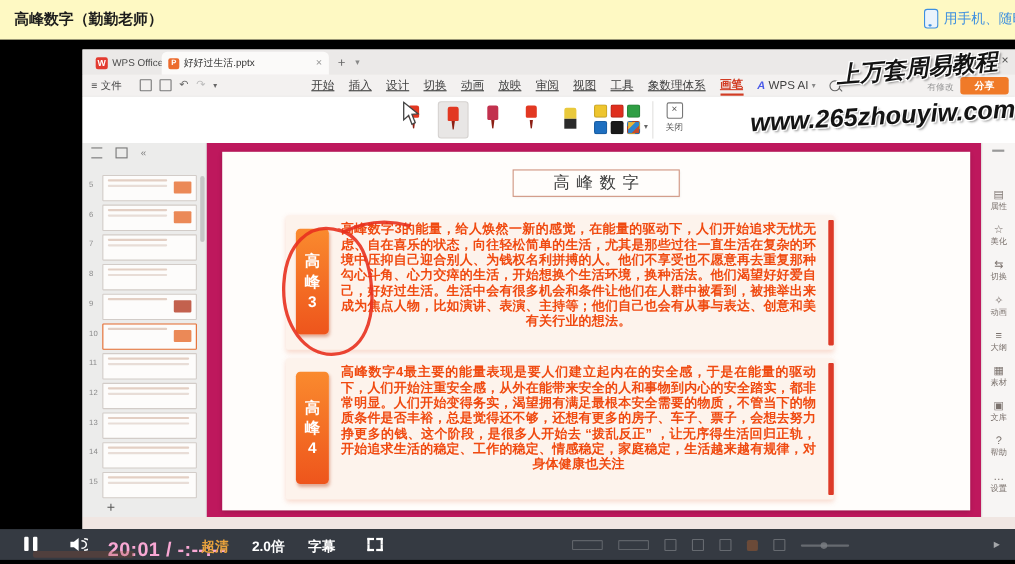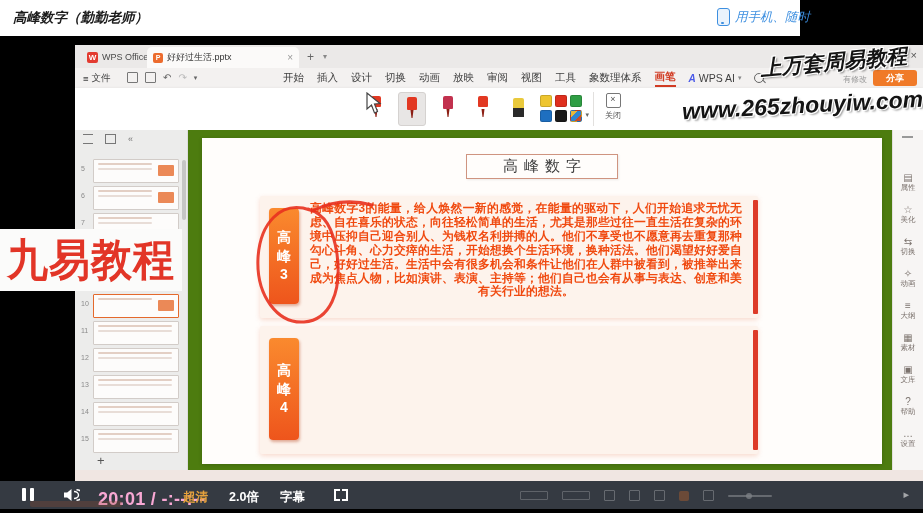--- a/index.html
+++ b/index.html
@@ -1,18 +1,18 @@
 <!DOCTYPE html>
 <html><head>
 <meta charset="utf-8">
 <style>
   html,body{margin:0;padding:0;background:#222;font-family:"Liberation Sans","DejaVu Sans",sans-serif;}
   .stage{position:relative;width:923px;height:513px;overflow:hidden;background:#000;}
   
-  .topbar{position:absolute;left:0;top:0;width:800px;height:36px;background:#ffffff;z-index:5;font-style:italic;}
+  .topbar{position:absolute;left:0;top:0;width:923px;height:36px;background:#fef9c3;z-index:5;}
   .topbar .title{position:absolute;left:13px;top:9px;font-size:13.5px;font-weight:700;color:#1c1c1c;}
   .mobile-hint{position:absolute;right:-10px;top:8px;display:flex;align-items:center;gap:5px;color:#3d8fe0;font-size:12.5px;white-space:nowrap;}
   .phone-ic{width:11px;height:16px;border:1.6px solid #3d8fe0;border-radius:3px;position:relative;background:#eaf3fc;}
   .phone-ic::after{content:"";position:absolute;left:3px;bottom:1px;width:3px;height:1.6px;background:#3d8fe0;border-radius:1px;}
   
   .video{position:absolute;left:0;top:36px;width:923px;height:477px;background:#000;}
   
   .wps{position:absolute;left:75px;top:45px;width:848px;height:436px;background:#f3f1f0;z-index:1;}
   .wtitle{position:absolute;left:0;top:0;width:100%;height:23px;background:#ebe9e8;}
   .home-tab{position:absolute;left:6px;top:3px;height:18px;display:flex;align-items:center;gap:4px;padding:0 6px;font-size:9px;color:#4a4a4a;}
@@ -25,21 +25,21 @@
   .tabcaret{position:absolute;left:248px;top:7px;font-size:8px;color:#888;}
   .winbtn{position:absolute;top:5px;font-size:11px;color:#555;}
   .wmax{right:26px;width:9px;height:8px;border:1.2px solid #555;top:7px;}
   .wclose{right:6px;top:4px;}
   
   .menubar{position:absolute;left:0;top:23px;width:100%;height:20px;background:#f3f1f0;}
   .filemenu{position:absolute;left:8px;top:4px;font-size:9.5px;color:#444;display:flex;gap:3px;align-items:center;}
   .qicons{position:absolute;left:52px;top:4px;display:flex;gap:7px;align-items:center;color:#666;font-size:10px;}
   .qbox{width:9px;height:9px;border:1.1px solid #777;border-radius:1px;}
   .ribbon{position:absolute;left:208px;top:0;height:20px;display:flex;align-items:center;gap:13px;font-size:10.5px;color:#3f3f3f;}
-  .rtab{cursor:default;white-space:nowrap;}
+  .rtab{cursor:default;white-space:nowrap;text-decoration:underline;}
   .rtab.active{color:#d23c24;font-weight:700;border-bottom:2px solid #d23c24;padding-bottom:1px;}
   .ai{display:flex;align-items:center;gap:3px;}
   .ai .a{color:#4a5ae8;font-weight:700;font-style:italic;font-size:10px;}
   .srch{width:8px;height:8px;border:1.4px solid #666;border-radius:50%;position:relative;}
   .srch::after{content:"";position:absolute;left:7px;top:7px;width:4px;height:1.4px;background:#666;transform:rotate(45deg);}
   .modified{position:absolute;right:56px;top:6px;font-size:8px;color:#999;}
   .share-btn{position:absolute;right:6px;top:2px;width:44px;height:16px;background:#f07a28;border-radius:3px;color:#fff;font-size:9px;display:flex;align-items:center;justify-content:center;font-weight:700;}
   
   .penbar{position:absolute;left:0;top:43px;width:100%;height:42px;background:#fff;box-shadow:0 1px 3px rgba(0,0,0,.15);}
   .penrow{position:absolute;left:288px;top:4px;display:flex;align-items:flex-start;gap:9px;}
@@ -71,21 +71,21 @@
   .thumb{position:absolute;left:4px;width:104px;height:24px;}
   .tnum{position:absolute;left:2px;top:7px;font-size:7px;color:#8a8a8a;}
   .tcard{position:absolute;left:14px;top:1px;width:84px;height:22px;background:#fdfcfb;border:1px solid #d2ccc8;border-radius:1px;}
   .thumb.sel .tcard{border:1.6px solid #e4692c;}
   .tcard i{display:block;height:2px;background:#e3cfc4;margin:3px 26px 0 4px;border-radius:1px;}
   .tcard i+i{background:#e8ddd7;}
   .tchip{position:absolute;right:4px;top:5px;width:16px;height:11px;background:#e8743a;border-radius:1px;opacity:.85;}
   .tadd{position:absolute;left:22px;bottom:2px;font-size:13px;color:#555;}
   .tscroll{position:absolute;right:1px;top:30px;width:4px;height:60px;background:#c6c6c6;border-radius:2px;}
   
-  .editor{position:absolute;left:113px;top:0;width:705px;height:100%;background:#4d7c0f;}
+  .editor{position:absolute;left:113px;top:0;width:705px;height:100%;background:#be185d;}
   .slide{position:absolute;left:14px;top:8px;width:680px;height:326px;background:#fffdfb;box-shadow:0 1px 4px rgba(0,0,0,.18);}
   .stitle{position:absolute;left:50%;transform:translateX(-50%);top:16px;width:152px;height:25px;border:1px solid #cf9480;background:#fffdfb;box-shadow:1px 1px 2px rgba(0,0,0,.08);display:flex;align-items:center;justify-content:center;font-size:15px;letter-spacing:6px;color:#3c3c3c;padding-left:6px;box-sizing:border-box;}
   .block{position:absolute;left:58px;width:498px;background:#fdf3ec;box-shadow:0 2px 5px rgba(230,120,80,.25);border-radius:2px;}
   .block::after{content:"";position:absolute;right:0;top:4px;bottom:4px;width:5px;background:#dd3a28;border-radius:1px;}
   .b1{top:58px;height:122px;}
   .b2{top:188px;height:128px;}
   .vlabel{position:absolute;left:9px;top:12px;width:30px;background:linear-gradient(180deg,#fa8a2e,#ee551c);border-radius:4px;display:flex;flex-direction:column;align-items:center;justify-content:center;color:#fff;font-weight:700;font-size:14px;line-height:1.35;box-shadow:1px 2px 3px rgba(180,60,20,.4);}
   .b1 .vlabel{height:96px;}
   .b2 .vlabel{height:102px;}
   .btext{position:absolute;left:50px;right:16px;top:6px;bottom:4px;color:#f04a10;font-size:11.8px;line-height:1.18;font-weight:600;text-align:justify;text-align-last:center;letter-spacing:.2px;}
@@ -348,20 +348,21 @@
             </div>
             <div class="btext">高峰数字3的能量，给人焕然一新的感觉，在能量的驱动下，人们开始追求无忧无虑、自在喜乐的状态，向往轻松简单的生活，尤其是那些过往一直生活在复杂的环境中压抑自己迎合别人、为钱权名利拼搏的人。他们不享受也不愿意再去重复那种勾心斗角、心力交瘁的生活，开始想换个生活环境，换种活法。他们渴望好好爱自己，好好过生活。生活中会有很多机会和条件让他们在人群中被看到，被推举出来成为焦点人物，比如演讲、表演、主持等；他们自己也会有从事与表达、创意和美有关行业的想法。</div>
           </div>
 
           <div class="block b2">
             <div class="vlabel">
               <span>高</span>
               <span>峰</span>
               <span>4</span>
             </div>
+            <div class="btext">高峰数字4最主要的能量表现是要人们建立起内在的安全感，于是在能量的驱动下，人们开始注重安全感，从外在能带来安全的人和事物到内心的安全踏实，都非常明显。人们开始变得务实，渴望拥有满足最根本安全需要的物质，不管当下的物质条件是否丰裕，总是觉得还不够，还想有更多的房子、车子、票子，会想去努力挣更多的钱、这个阶段，是很多人开始去 “拨乱反正” ，让无序得生活回归正轨，开始追求生活的稳定、工作的稳定、情感稳定，家庭稳定，生活越来越有规律，对身体健康也关注</div>
           </div>
         </div>
       </div>
 
       <div class="rail">
         <span class="dash"></span>
         <div class="railitem" style="top:42px;">
             <span class="ric">▤</span>
             <span class="rlb">属性</span>
           </div>
@@ -405,23 +406,20 @@
 
   <svg class="anno" width="140" height="135" viewBox="0 0 140 135">
     <path d="M64,14 C34,4 14,28 12,62 C10,100 32,128 58,126 C84,124 96,96 91,58 C87,32 79,18 62,13" fill="none" stroke="#e8311f" stroke-width="3" stroke-linecap="round" opacity="0.9"></path>
     <path d="M66,15 C84,6 104,3 126,9" fill="none" stroke="#e8311f" stroke-width="3" stroke-linecap="round" opacity="0.9"></path>
   </svg>
 
   <svg class="cursor" width="18" height="22" viewBox="0 0 18 22">
     <polygon points="1,1 1,17 5.5,13 8.5,21 11.5,19.5 8.5,12 14,11.5" fill="#fff" stroke="#444" stroke-width="1.2"></polygon>
   </svg>
 
-  <div class="wm-left">
-      <span>九易教程</span>
-    </div>
   <div class="wm1">上万套周易教程</div>
   <div class="wm2">www.265zhouyiw.com</div>
 
   <div class="pbar">
     <span class="pause">
         <i></i>
         <i></i>
       </span>
     <svg class="vol" width="17" height="14" viewBox="0 0 17 14">
       <path d="M1,4.5 h3.2 L8.5,1 v12 L4.2,9.5 H1 z" fill="#fff"></path>

